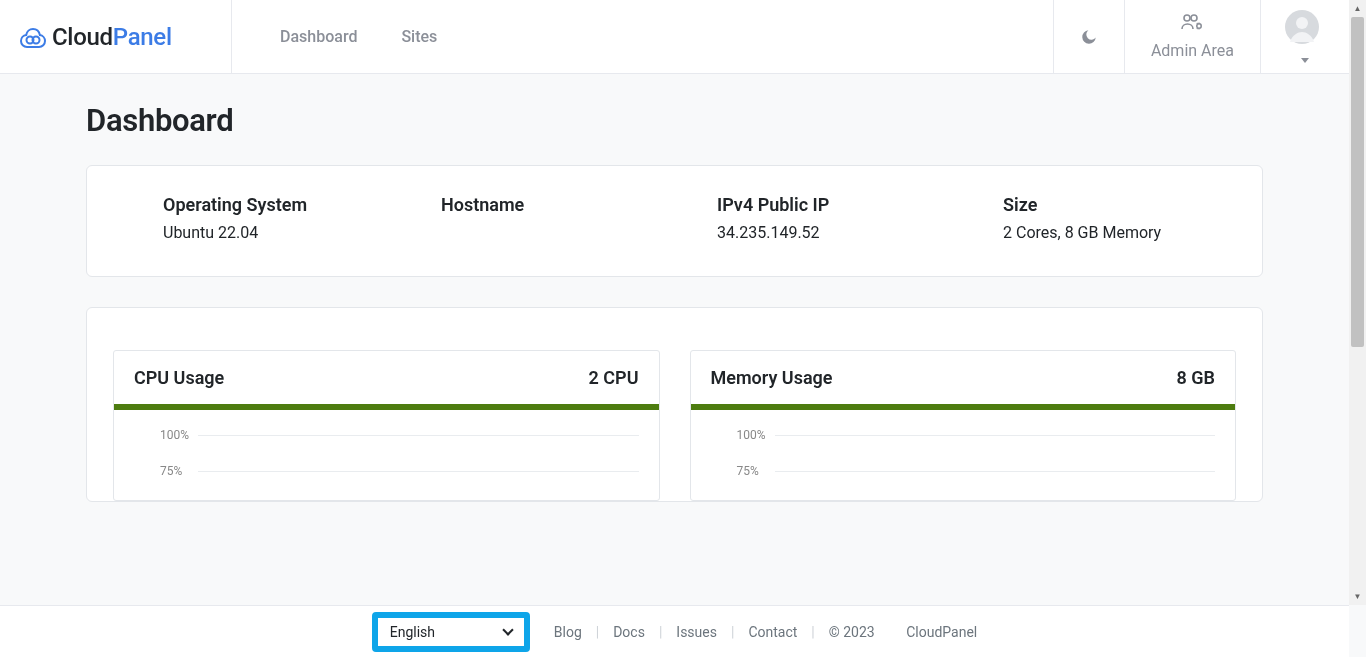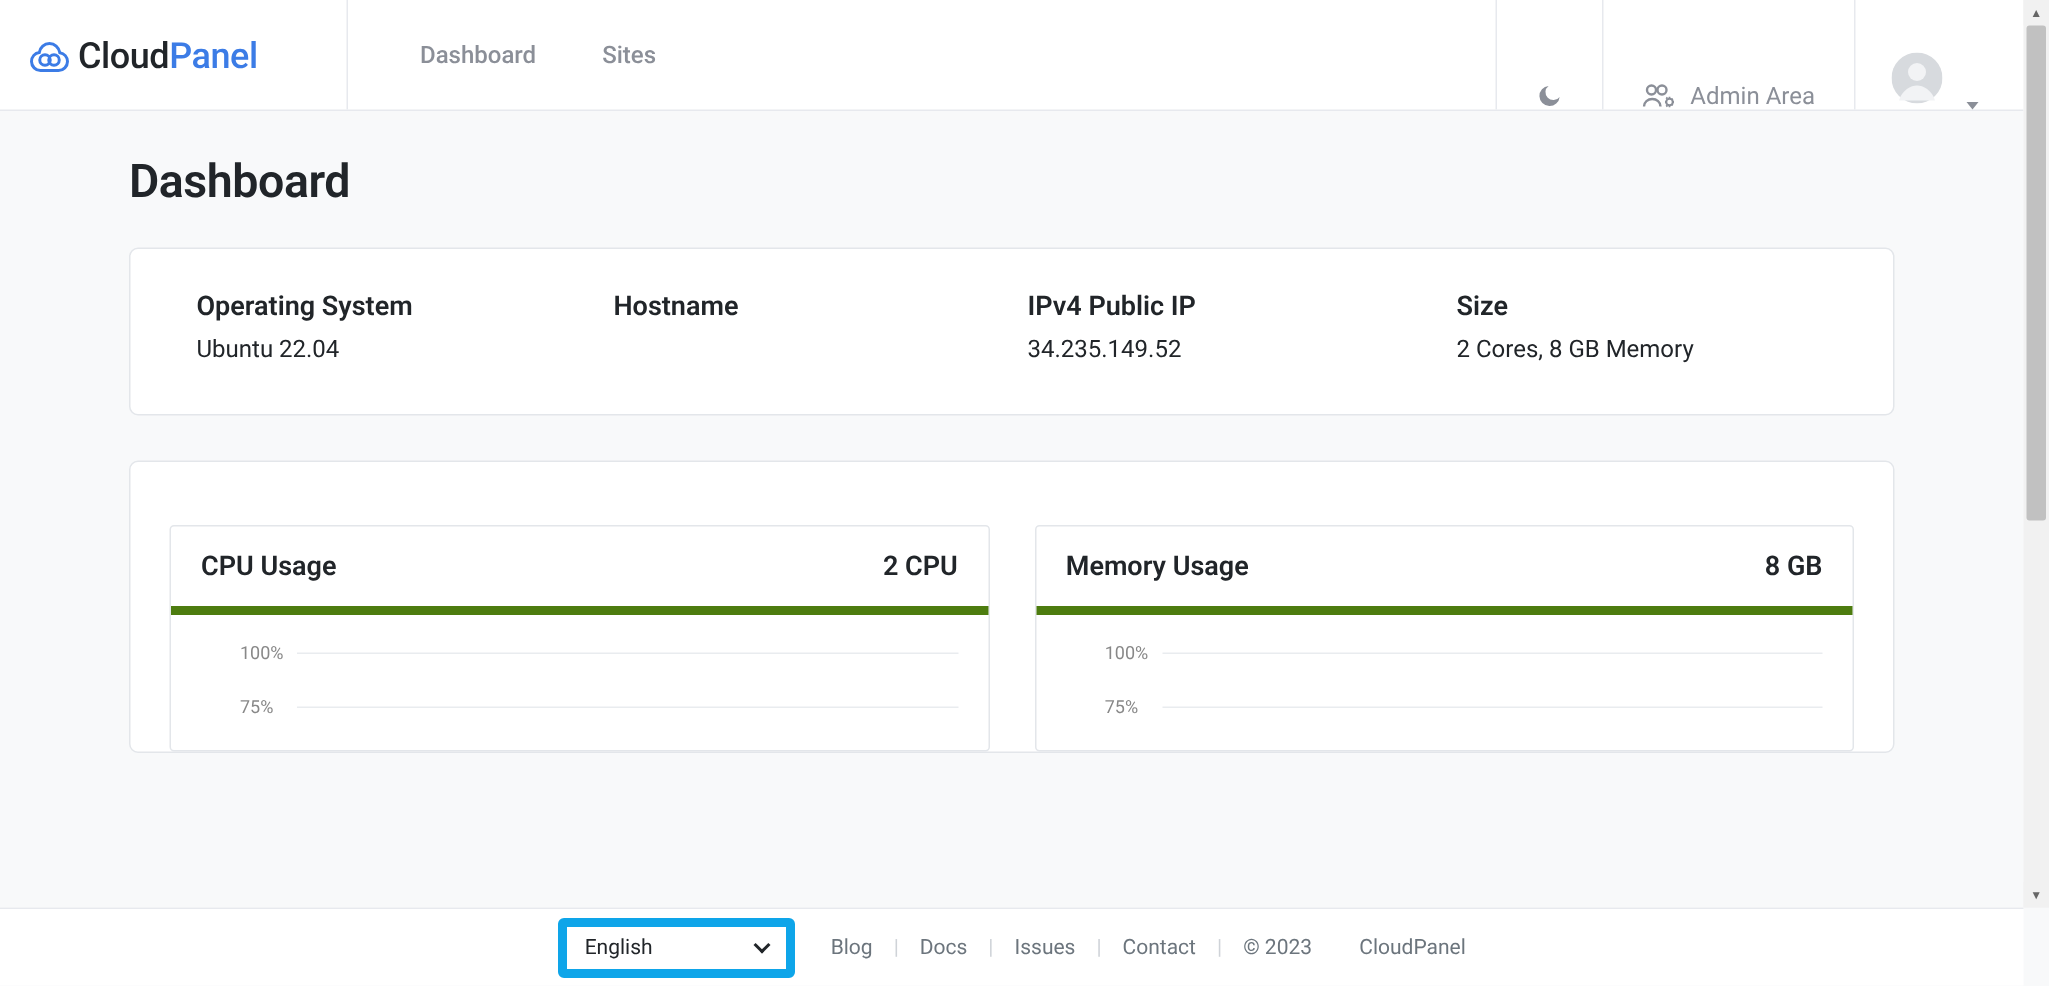--- a/index.html
+++ b/index.html
@@ -83,26 +83,27 @@
   font-size: 16px;
   font-weight: 500;
 }
 .right-tools {
   display: flex;
   align-items: stretch;
 }
 .tool-cell {
   border-left: 1px solid #e7e9ee;
   display: flex;
-  align-items: flex-end;
+  align-items: center;
   justify-content: center;
   padding: 0 24px;
   color: #8b8f98;
   gap: 10px;
   font-size: 16px;
+  flex-direction: column;
 }
 .tool-cell.admin { padding: 0 26px; }
 .tool-cell.moon { padding: 0 26px; }
 .dropdown-caret {
   width: 0; height: 0;
   border-left: 4px solid transparent;
   border-right: 4px solid transparent;
   border-top: 5px solid #8b8f98;
   margin-left: 6px;
 }
@@ -123,21 +124,21 @@
   background: #fff;
   border: 1px solid #e3e6ea;
   border-radius: 6px;
 }
 .info-card {
   padding: 28px 44px 34px 44px;
   display: flex;
   margin-bottom: 30px;
 }
 .info-col { flex: 1; }
-.info-col.os { flex: 0 0 278px; }
+.info-col.os { flex: 0 0 278px; margin-left: 32px; }
 .info-col.host { flex: 0 0 276px; }
 .info-col.ip { flex: 0 0 286px; }
 .info-label {
   font-size: 18px;
   font-weight: 600;
   color: #212529;
   margin-bottom: 8px;
 }
 .info-value {
   font-size: 16px;

